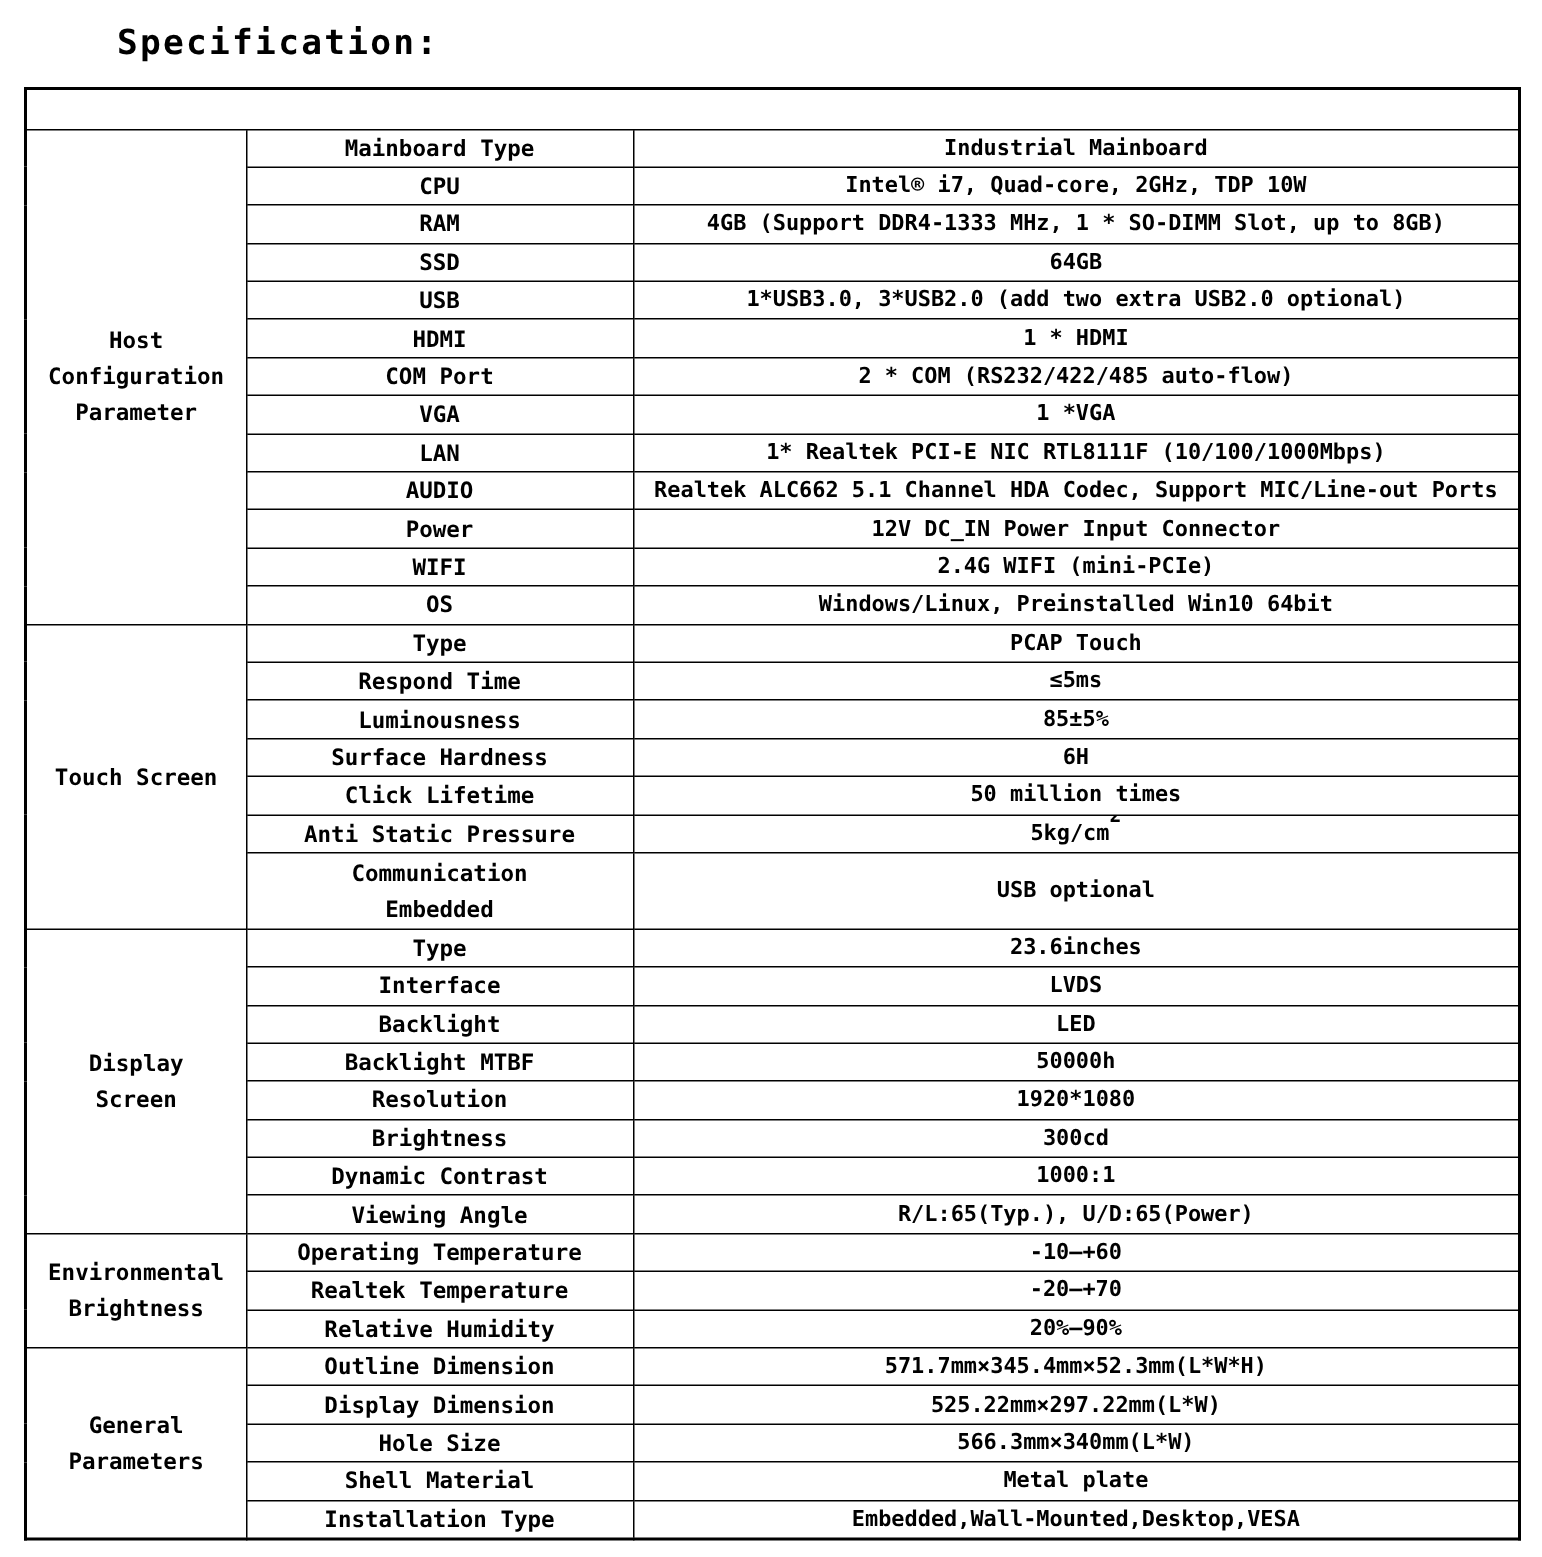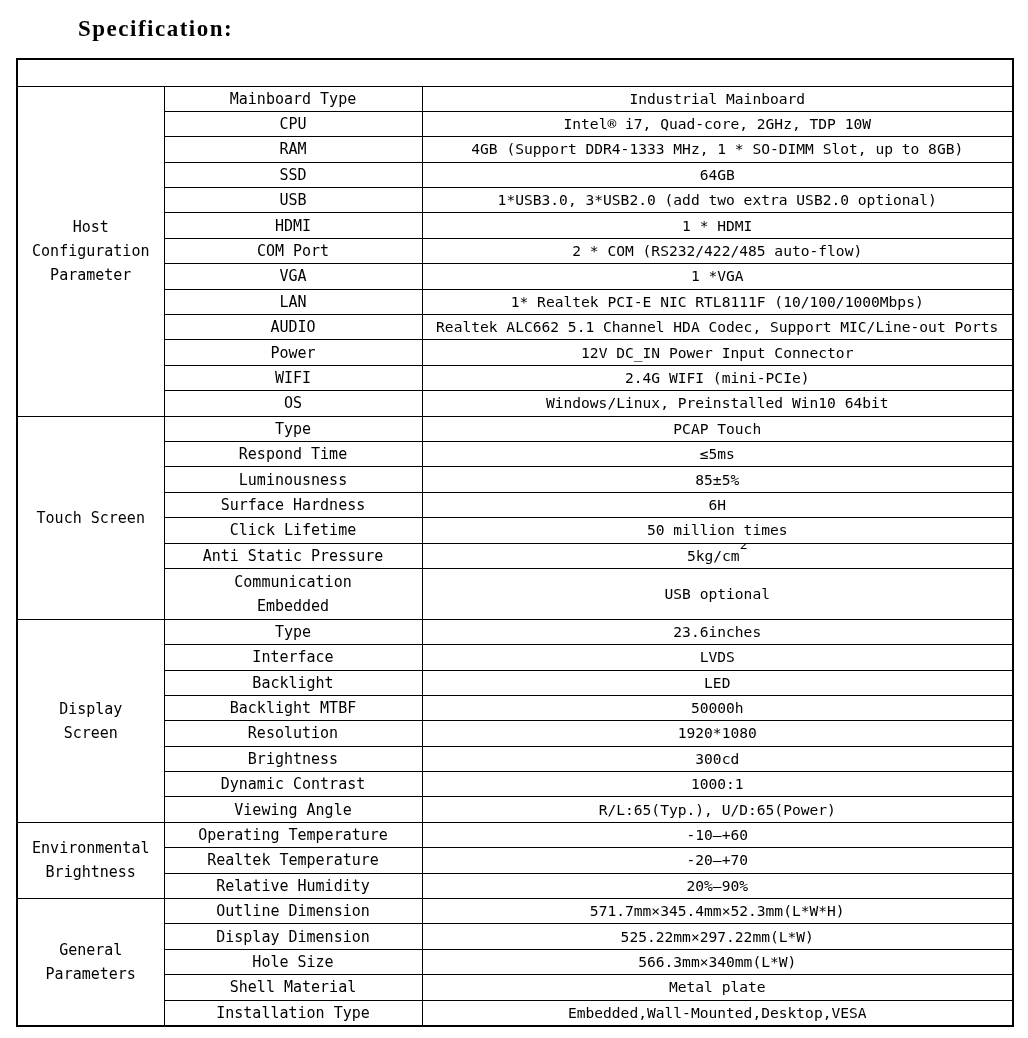--- a/index.html
+++ b/index.html
@@ -13,21 +13,20 @@
     color: #000000;
   }
   .page-title {
     position: absolute;
     left: 78px;
     top: 16px;
     font-size: 23px;
     font-weight: bold;
     letter-spacing: 1.5px;
     white-space: nowrap;
-    font-family: Liberation Serif, serif;
   }
   table.spec {
     position: absolute;
     left: 16px;
     top: 58px;
     width: 996px;
     border-collapse: collapse;
     table-layout: fixed;
     border: 2px solid #000000;
   }
@@ -37,25 +36,25 @@
     vertical-align: middle;
     padding: 0 2px;
     white-space: pre-line;
     overflow: hidden;
     line-height: 24px;
   }
   tr.spec-row { height: 25.4px; }
   tr.tall-row { height: 50.8px; }
   tr.empty-row { height: 27px; }
   td.cat-cell, td.label-cell {
-    font-weight: normal;
+    font-weight: bold;
     font-size: 15px;
   }
   td.value-cell {
-    font-weight: normal;
+    font-weight: bold;
     font-size: 14.6px;
   }
   sup.v-sup {
     font-size: 0.9em;
     position: relative;
     top: -0.45em;
     line-height: 0;
   }
 </style>
 </head>

